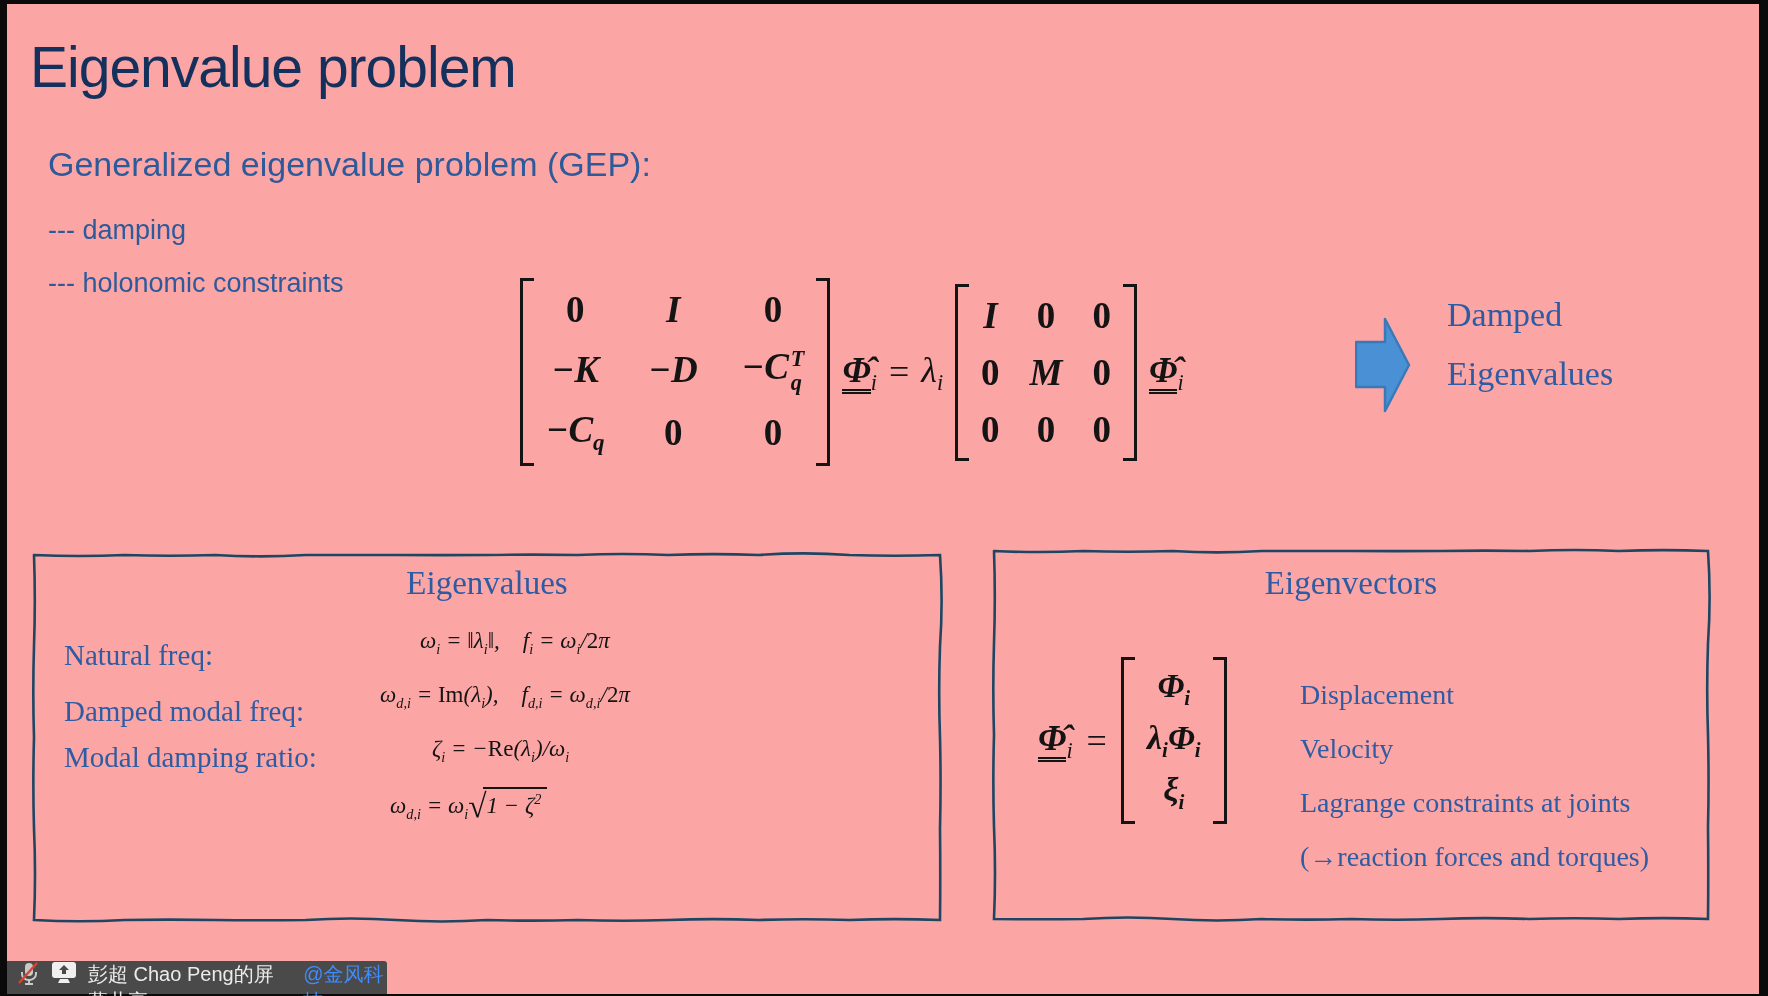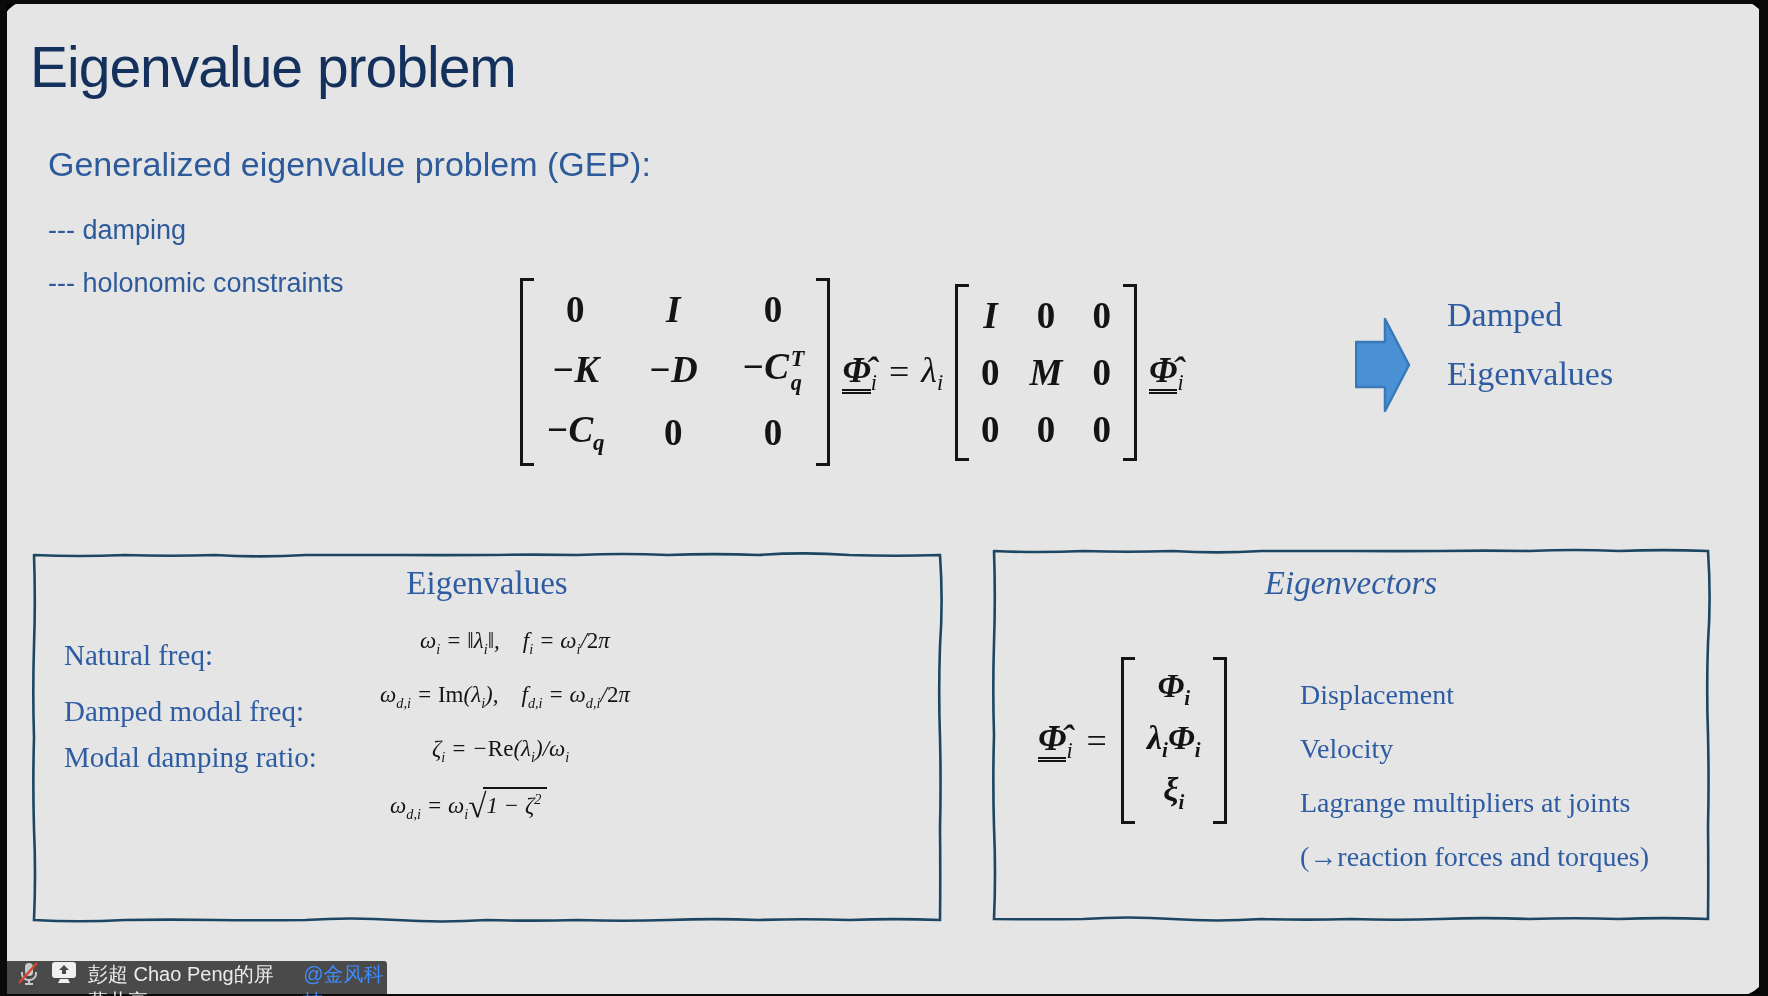--- a/index.html
+++ b/index.html
@@ -1,18 +1,18 @@
 <!DOCTYPE html>
 <html style="--title: #14305c; --body_blue: #2d5a9a; --serif_blue: #2e5ca3; --box_border: #1d4663; --arrow_fill: #4a90d5; --arrow_stroke: #3a79b8; --math: #141414; --bar_bg: #4a4a4b; --bar_text: #ebebeb; --mention: #3f8cff; --mic_red: #d9442e; --mic_gray: #c9c9c9; --icon_white: #f0f0f0;"><head>
 <meta charset="utf-8">
 <style>
   html,body{margin:0;padding:0;background:#000;}
   body{width:1768px;height:996px;position:relative;overflow:hidden;
        font-family:"Liberation Sans",sans-serif;}
-  .slide{position:absolute;inset:0;background:#e5e5e5;border-radius:31px;}
+  .slide{position:absolute;inset:0;background:#fca5a5;}
   .frame-edges{position:absolute;inset:0;border-style:solid;border-color:#0a0a0a;
        border-width:4px 9px 2px 7px;pointer-events:none;z-index:50;}
   .abs{position:absolute;}
   
   .title{left:30px;top:34px;font-size:57px;color:var(--title);letter-spacing:-1px;}
   .subtitle{left:48px;top:145px;font-size:34px;color:var(--body_blue);}
   .bullet{left:48px;font-size:27px;color:var(--body_blue);}
   .b1{top:215px;} .b2{top:268px;}
   .serif{font-family:"Liberation Serif",serif;color:var(--serif_blue);}
   .note{font-size:34px;}
@@ -40,21 +40,21 @@
   .mvar.eqs{font-style:normal;}
   
   .arrow{left:1355px;top:316px;}
   .arrow polygon{fill:var(--arrow_fill);stroke:var(--arrow_stroke);stroke-width:2.5;stroke-linejoin:round;}
   
   .box{background:transparent;}
   .evals{left:28px;top:549px;width:918px;height:377px;}
   .evecs{left:988px;top:545px;width:726px;height:380px;}
   .box svg{position:absolute;left:0;top:0;}
   .btitle{position:absolute;left:0;right:0;text-align:center;font-size:33px;}
-  .evals .btitle{top:16px;} .evecs .btitle{top:20px;font-style:italic;}
+  .evals .btitle{top:16px;} .evecs .btitle{top:20px;}
   .lbl{position:absolute;font-size:29px;}
   .l1{left:36px;top:90px;} .l2{left:36px;top:146px;} .l3{left:36px;top:192px;}
   .e1{position:absolute;left:392px;top:79px;}
   .e2{position:absolute;left:352px;top:133px;}
   .e3{position:absolute;left:404px;top:187px;}
   .e4{position:absolute;left:362px;top:238px;}
   .veq{position:absolute;left:50px;top:112px;display:flex;align-items:center;gap:14px;}
   .vlab{position:absolute;left:312px;font-size:28px;white-space:nowrap;}
   .v1{top:134px;} .v2{top:188px;} .v3{top:242px;} .v4{top:296px;}
   
@@ -147,21 +147,21 @@
         <div class="cells vcol" style="grid-template-columns: repeat(1, auto);">
             <div class="mcell"><b>Φ</b><sub>i</sub></div>
             <div class="mcell">λ<sub>i</sub><b>Φ</b><sub>i</sub></div>
             <div class="mcell"><b>ξ</b><sub>i</sub></div>
           </div>
         <div class="brk r"></div>
       </div>
     </div>
     <div class="vlab v1 serif">Displacement</div>
     <div class="vlab v2 serif">Velocity</div>
-    <div class="vlab v3 serif">Lagrange multipliers at joints</div>
+    <div class="vlab v3 serif">Lagrange constraints at joints</div>
     <div class="vlab v4 serif">(→reaction forces and torques)</div>
   </div>
 
   <div class="abs sharebar">
     <svg class="micico" width="23" height="25" viewBox="0 0 23 25">
       <rect x="8" y="2" width="8" height="13" rx="4" fill="#c9c9c9"></rect>
       <path d="M5 11 v2 a7 6 0 0 0 14 0 v-2" fill="none" stroke="#c9c9c9" stroke-width="2"></path>
       <line x1="12" y1="19" x2="12" y2="22" stroke="#c9c9c9" stroke-width="2"></line>
       <line x1="8" y1="23" x2="16" y2="23" stroke="#c9c9c9" stroke-width="2"></line>
       <line x1="2" y1="22" x2="20" y2="2" stroke="#d9442e" stroke-width="2.4"></line>

